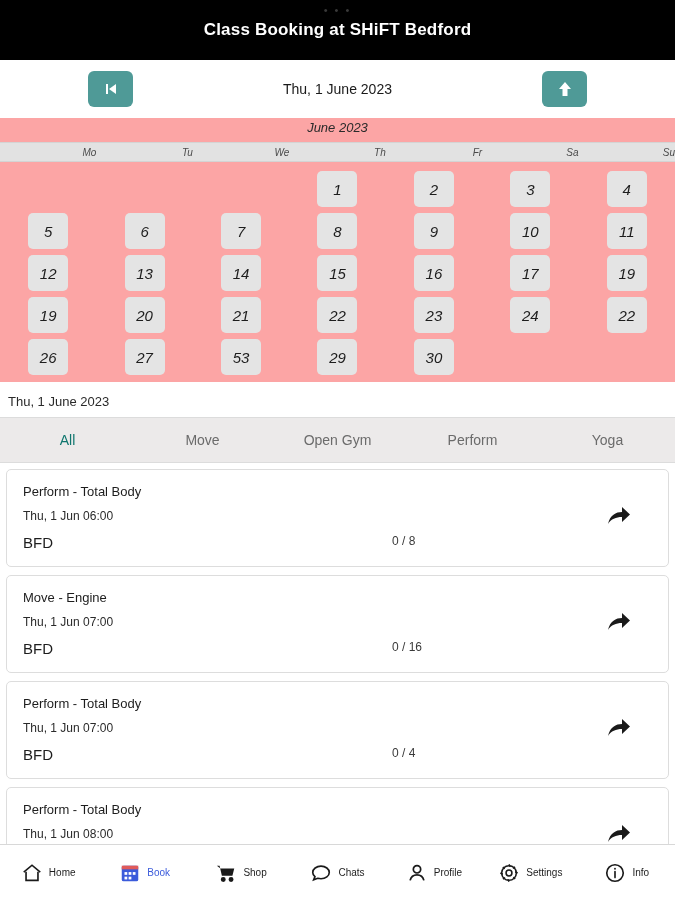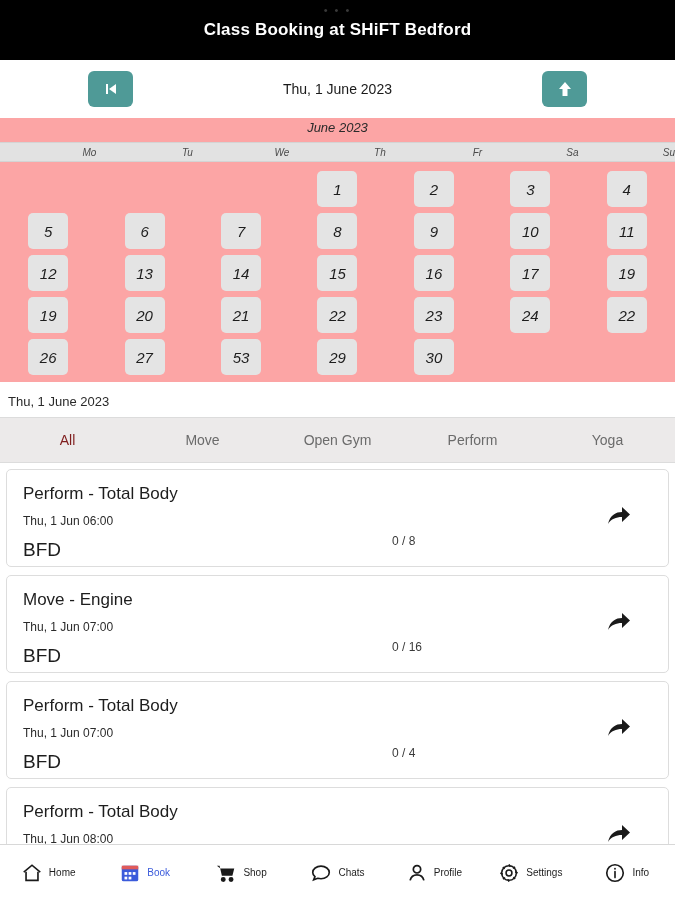--- a/index.html
+++ b/index.html
@@ -135,50 +135,50 @@
     flex: 0 0 auto;
   }
   .tab {
     flex: 1 1 0;
     display: flex;
     align-items: center;
     justify-content: center;
     font-size: 14px;
     color: #6b6b6b;
   }
-  .tab.active { color: #7f1d1d; }
+  .tab.active { color: #0f766e; }
 
   
   .list {
     flex: 1 1 auto;
     overflow: hidden;
     padding: 6px 6px 0;
     background: #ffffff;
   }
   .class-card {
     border: 1px solid #dddddd;
     border-radius: 5px;
     height: 98px;
     margin-bottom: 8px;
     position: relative;
     padding: 14px 16px 0;
     background: #ffffff;
   }
   .class-title {
-    font-size: 17px;
+    font-size: 13px;
     color: #1d1d1d;
     margin-bottom: 10px;
   }
   .class-time {
     font-size: 12px;
     color: #2a2a2a;
     margin-bottom: 11px;
   }
   .class-loc {
-    font-size: 19px;
+    font-size: 15px;
     color: #1d1d1d;
   }
   .class-count {
     position: absolute;
     left: 385px;
     bottom: 18px;
     font-size: 12px;
     color: #3a3a3a;
   }
   .class-arrow {

